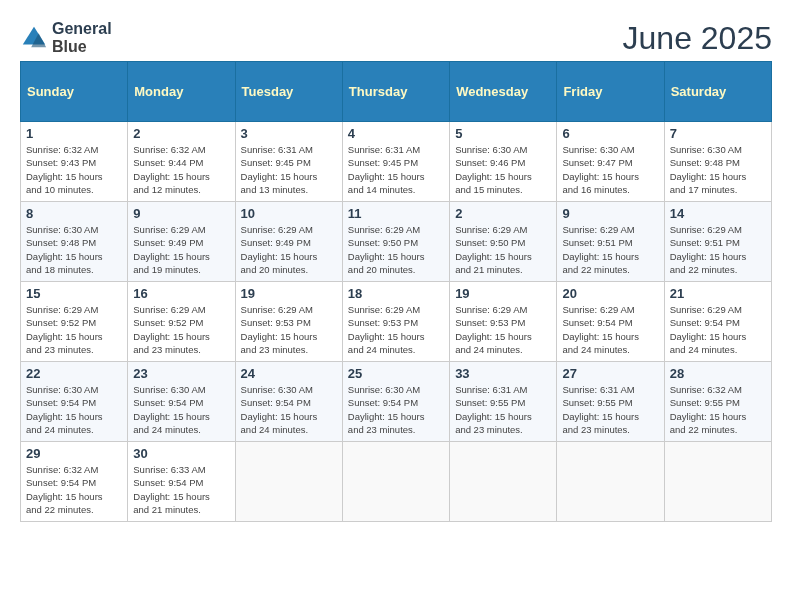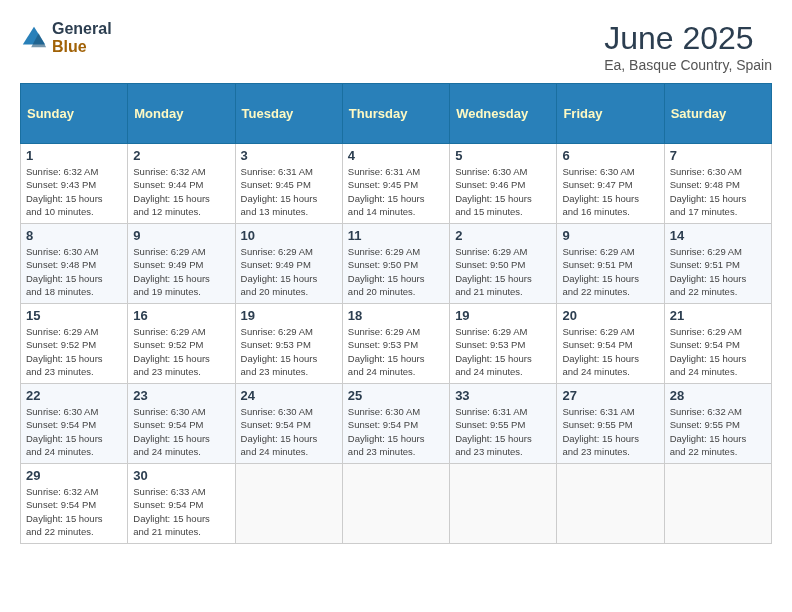--- a/index.html
+++ b/index.html
@@ -7,41 +7,41 @@
       font-family: Arial, sans-serif;
       background: #fff;
       width: 792px;
       min-height: 612px;
       padding: 20px;
     }
     .header {
       display: flex;
       justify-content: space-between;
       align-items: flex-start;
-      margin-bottom: 10px;
+      margin-bottom: 4px;
     }
     .logo {
       display: flex;
       align-items: center;
       gap: 4px;
     }
     .logo-text {
       display: flex;
       flex-direction: column;
       line-height: 1.1;
     }
     .logo-general {
       font-size: 16px;
       font-weight: bold;
       color: #2c3e50;
     }
     .logo-blue {
       font-size: 16px;
       font-weight: bold;
-      color: #a16207;
+      color: #404040;
     }
     .logo-icon {
       width: 28px;
       height: 28px;
     }
     .title-section {
       text-align: left;
     }
     .month-title {
       font-size: 32px;
@@ -105,21 +105,20 @@
       <polygon points="15,3 27,22 3,22" fill="#2980b9"></polygon>
       <polygon points="20,10 28,25 12,25" fill="#1a5276" opacity="0.6"></polygon>
     </svg>
     <div class="logo-text">
       <span class="logo-general">General</span>
       <span class="logo-blue">Blue</span>
     </div>
   </div>
   <div class="title-section">
     <div class="month-title">June 2025</div>
-    <div class="location-title">Ea, Basque Country, Spain</div>
   </div>
 </div>
 
 <table class="calendar">
   <thead>
     <tr>
     <th>Sunday</th>
         <th>Monday</th>
         <th>Tuesday</th>
         <th>Thursday</th>

